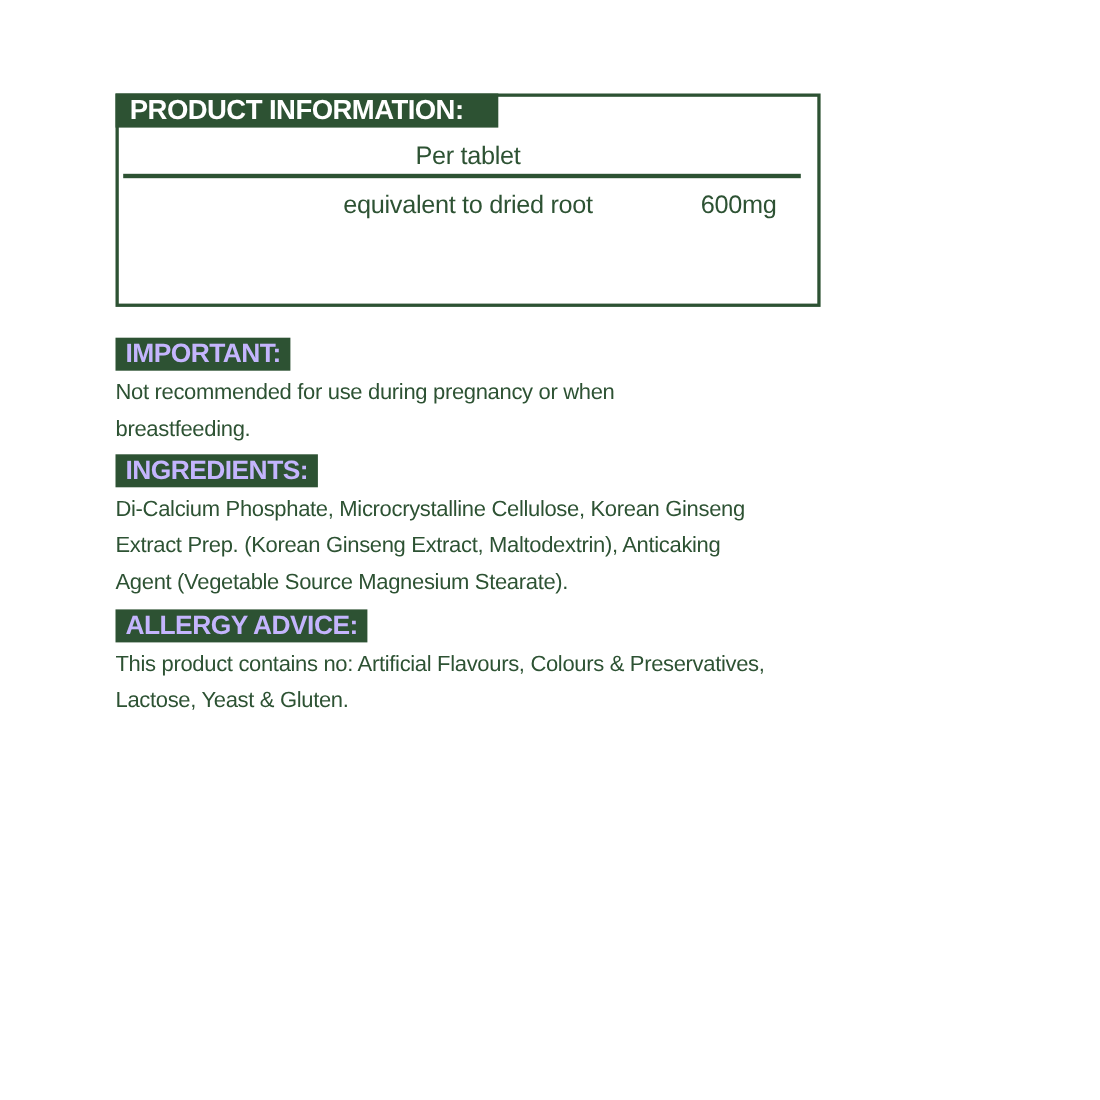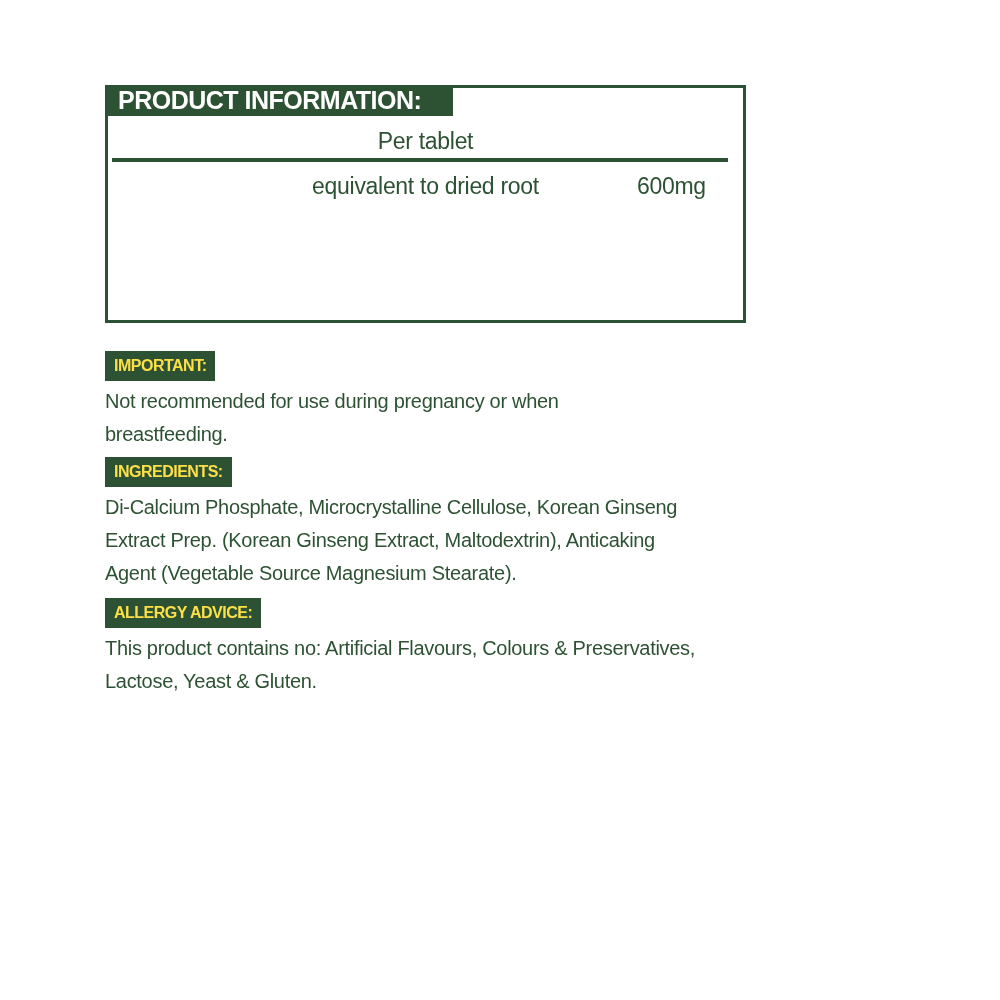--- a/index.html
+++ b/index.html
@@ -15,21 +15,21 @@
     left: 105px;
     top: 85px;
     width: 800px;
     color: #2d5233;
     letter-spacing: -0.3px;
   }
   
   .info-box {
     position: relative;
     width: 641px;
-    height: 238px;
+    height: 194px;
     border: 3px solid #2d5233;
     box-sizing: border-box;
   }
   .box-header {
     position: absolute;
     top: -3px;
     left: -3px;
     width: 348px;
     height: 31px;
     background: #2d5233;
@@ -78,23 +78,23 @@
   
   .bar {
     display: inline-flex;
     align-items: center;
     height: 30px;
     background: #2d5233;
     padding: 0 9px;
     box-sizing: border-box;
   }
   .bar span {
-    color: #fde047;
+    color: #c4b5fd;
     font-weight: bold;
-    font-size: 16px;
+    font-size: 24px;
     letter-spacing: -0.5px;
     white-space: nowrap;
   }
   .bar-important { margin-top: 28px; }
   .bar-ingredients { margin-top: 6px; text-align: right; }
   .bar-allergy { margin-top: 8px; }
   .para {
     margin-top: 4px;
     font-size: 20px;
     line-height: 33px;

